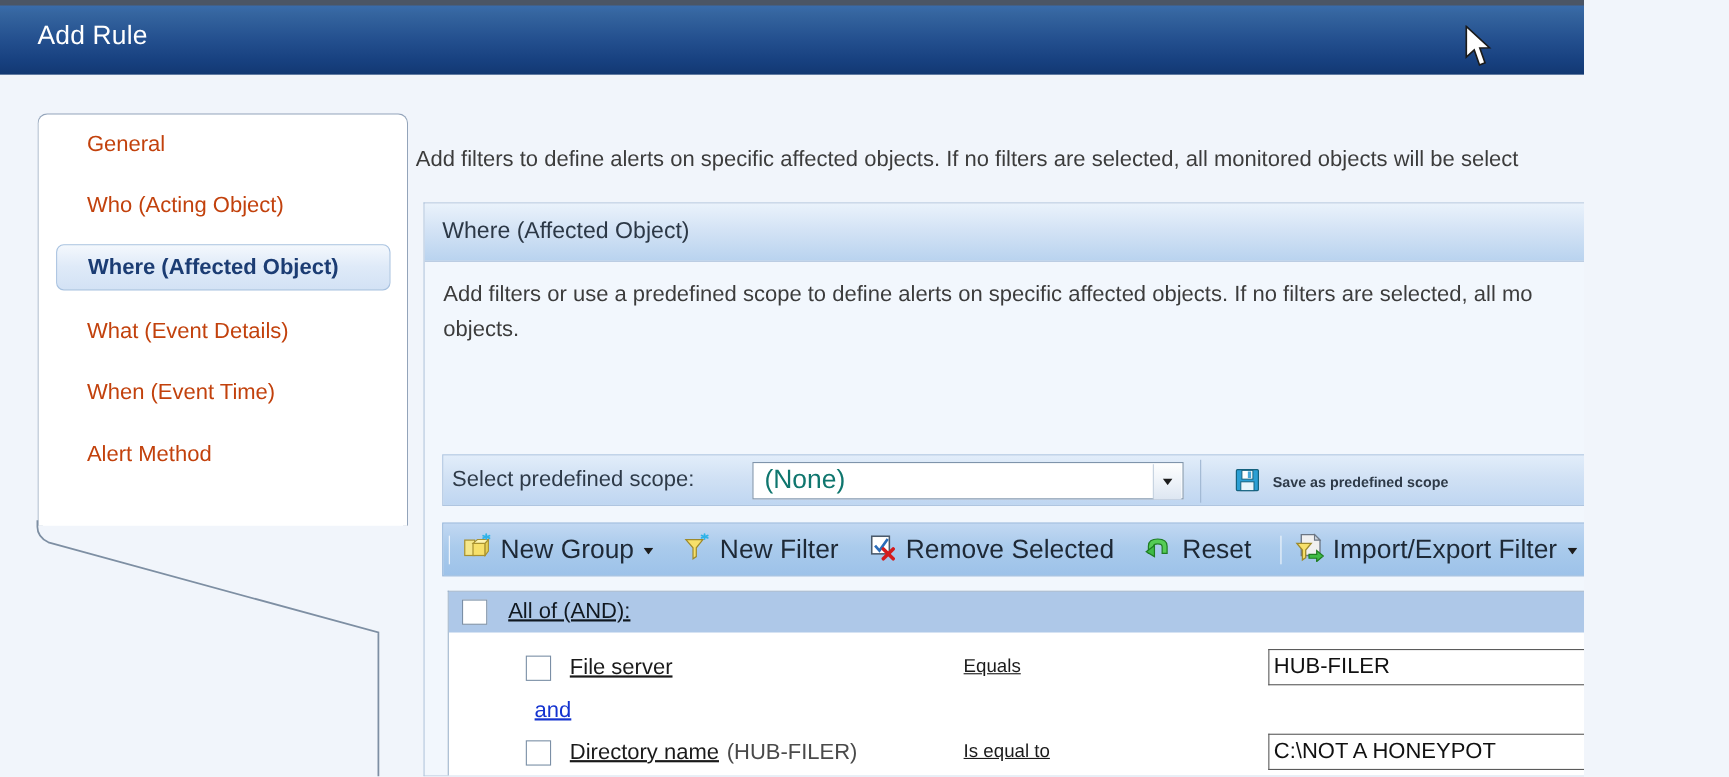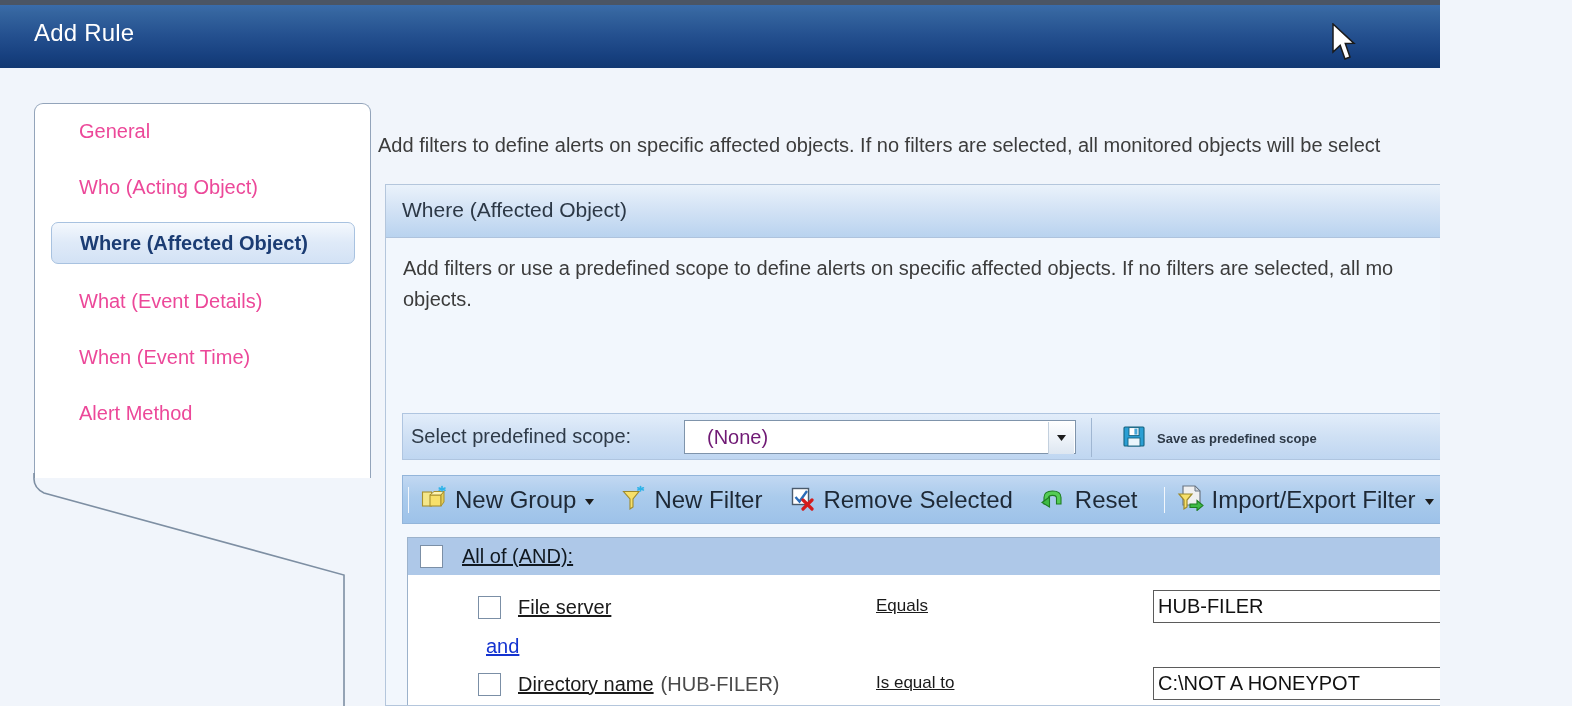--- a/index.html
+++ b/index.html
@@ -78,21 +78,21 @@
   }
 
   .nav-item {
     position: absolute;
     left: 16px;
     width: 304px; height: 42px;
     display: flex;
     align-items: center;
     padding-left: 28px;
     font-size: 20px;
-    color: #ec4899;
+    color: #c2410c;
     white-space: nowrap;
   }
   .nav-item.selected {
     background: linear-gradient(to bottom, #f4f8fd 0%, #dfeaf8 48%, #d3e2f5 100%);
     border: 1px solid #a8c2e0;
     border-radius: 7px;
     color: #1b3c73;
     font-weight: bold;
   }
 
@@ -159,23 +159,23 @@
   .scope-combo {
     position: absolute;
     left: 281px; top: 6px;
     width: 392px; height: 34px;
     background: #ffffff;
     border: 1px solid #7f94ab;
     display: flex;
     align-items: center;
   }
   .scope-combo-value {
-    padding-left: 22px;
-    font-size: 20px;
-    color: #701a75;
+    padding-left: 10px;
+    font-size: 24px;
+    color: #0f766e;
     white-space: nowrap;
   }
   .scope-combo-arrow {
     position: absolute;
     right: 1px; top: 1px;
     width: 26px; height: 32px;
     background: linear-gradient(to bottom, #fdfefe 0%, #eef3f9 50%, #dde6f1 100%);
     border-left: 1px solid #c3d0de;
     display: flex; align-items: center; justify-content: center;
   }

